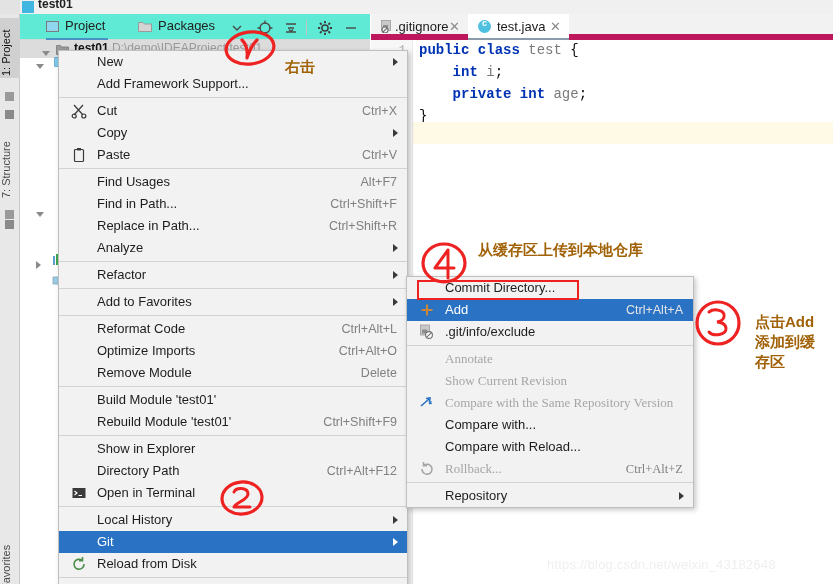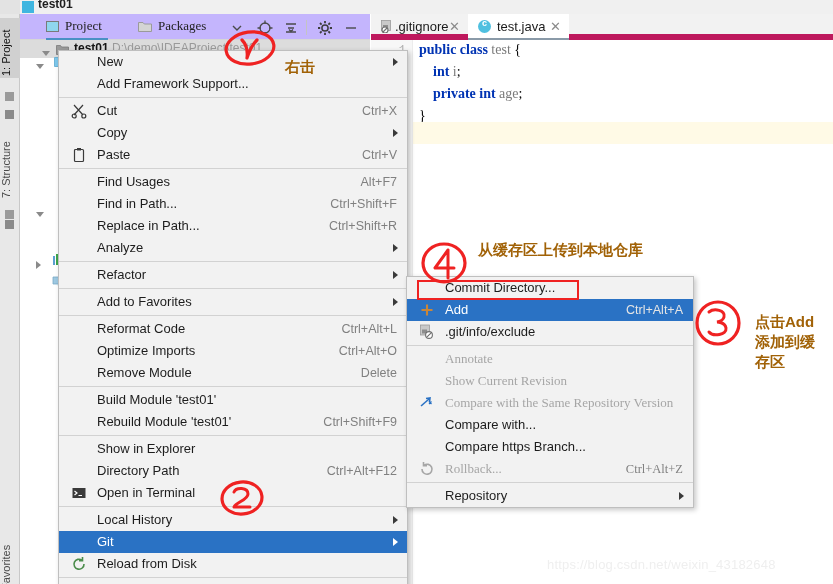--- a/index.html
+++ b/index.html
@@ -53,21 +53,21 @@
   .vtab-fav { top: 520px; height: 58px; }
   .vsq { position: absolute; left: 5px; width: 9px; height: 9px; }
   .vsq.a { top: 78px; background: #9a9a9a; }
   .vsq.b { top: 96px; background: #8a8a8a; }
   .vsq.c { top: 196px; background: #9a9a9a; }
   .vsq.d { top: 206px; background: #8a8a8a; }
 
   
   .projbar {
     position: absolute; left: 20px; top: 14px; width: 350px; height: 26px;
-    background: #c4b5fd; border-bottom: 1px solid #d6d6d6; font-family: Liberation Serif, serif;
+    background: #5eead4; border-bottom: 1px solid #d6d6d6;
   }
   .projbar .pb-item { position: absolute; top: 4px; font-size: 13px; color: #222; white-space: nowrap; }
   .pb-proj-ico { position: absolute; left: 26px; top: 7px; width: 13px; height: 11px; border: 1px solid #7a7a7a; background: #8fd6ef; }
   .pb-proj-txt { left: 45px; }
   .pb-pkg-ico { position: absolute; left: 118px; top: 6px; width: 14px; height: 12px; }
   .pb-pkg-txt { left: 138px; }
   .pb-underline { position: absolute; left: 26px; top: 24px; width: 62px; height: 2px; background: #4a90c4; }
 
   .icn-btn { position: absolute; top: 5px; width: 18px; height: 18px; }
   .sep-v { position: absolute; top: 6px; width: 1px; height: 15px; background: #c4c4c4; }
@@ -98,21 +98,21 @@
   .etab .etab-x { position: absolute; top: 5px; color: #8a8a8a; font-size: 13px; }
   .etab.active { background: #ffffff; border-bottom: 2px solid #8a9aa8; }
   .gitign-ico { position: absolute; left: 381px; top: 20px; width: 13px; height: 13px; }
   .java-ico { position: absolute; left: 478px; top: 20px; width: 13px; height: 13px; border-radius: 50%; background: #4fc0e0; }
   .java-ico::after { content: "c"; position: absolute; left: 4px; top: -2px; font-size: 9px; color: #fff; font-weight: bold; }
 
   .gutter { position: absolute; left: 371px; top: 40px; width: 42px; height: 544px; background: #f7f7f7; border-right: 1px solid #ececec; }
   .lnum { position: absolute; right: 6px; font-size: 12px; color: #b0b0b0; font-family: "Liberation Mono", monospace; }
 
   .code { position: absolute; left: 413px; top: 40px; width: 420px; height: 544px; background: #fff; }
-  .cline { position: absolute; left: 6px; font-family: Liberation Serif, serif; font-size: 14px; white-space: pre; }
+  .cline { position: absolute; left: 6px; font-family: Liberation Mono, monospace; font-size: 14px; white-space: pre; }
   .kw { color: #0033b3; font-weight: bold; }
   .id { color: #7a7a7a; }
   .pl { color: #0a0a0a; }
   .hl-band { position: absolute; left: 413px; width: 420px; height: 22px; background: #fffae6; }
 
   
   .ctx {
     position: absolute; left: 58px; top: 50px; width: 350px;
     background: #f2f2f2; border: 1px solid #bfbfbf;
     box-shadow: 2px 2px 5px rgba(0,0,0,0.22);
@@ -376,21 +376,21 @@
           </svg></div><span>.git/info/exclude</span></div>
       <div class="msep"></div>
       <div class="mi dis"><span>Annotate</span></div>
       <div class="mi dis"><span>Show Current Revision</span></div>
       <div class="mi dis"><div class="mico"><svg width="16" height="16" viewBox="0 0 16 16">
             <path d="M2 11 L10 4" stroke="#2a72c4" stroke-width="1.6" fill="none"></path>
             <path d="M7 3.5 L11 3 L10.5 7" stroke="#2a72c4" stroke-width="1.6" fill="none"></path>
             <path d="M10 9 L12.5 6.5 M12.5 9 L10 6.5" stroke="#2a72c4" stroke-width="1.2"></path>
           </svg></div><span>Compare with the Same Repository Version</span></div>
       <div class="mi"><span>Compare with...</span></div>
-      <div class="mi"><span>Compare https Branch...</span></div>
+      <div class="mi"><span>Compare with Reload...</span></div>
       <div class="mi dis"><div class="mico"><svg width="16" height="16" viewBox="0 0 16 16">
             <path d="M3 8 A5 5 0 1 0 5 4.2" stroke="#a6a6a6" stroke-width="1.6" fill="none"></path>
             <path d="M4.5 1 L4.5 4.6 L8 4.6" stroke="#a6a6a6" stroke-width="1.6" fill="none"></path>
           </svg></div><span>Rollback...</span><span class="acc">Ctrl+Alt+Z</span></div>
       <div class="msep"></div>
       <div class="mi"><span>Repository</span><span class="arrow"></span></div>
     </div>
 
   <svg class="ann-svg" style="left:222px; top:28px; width:70px; height:42px;">
     <ellipse cx="28" cy="20" rx="24" ry="16" fill="none" stroke="#ef2222" stroke-width="3.2" transform="rotate(-8 28 20)"></ellipse>

